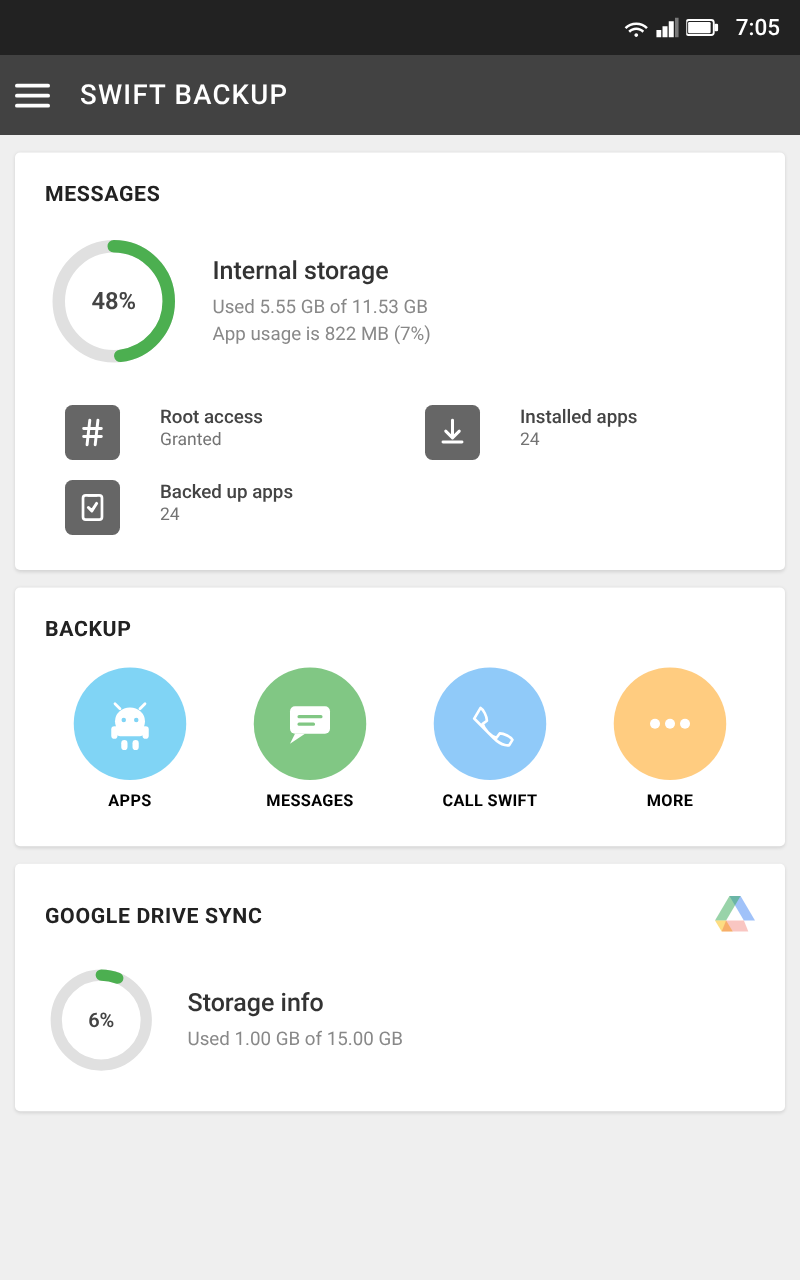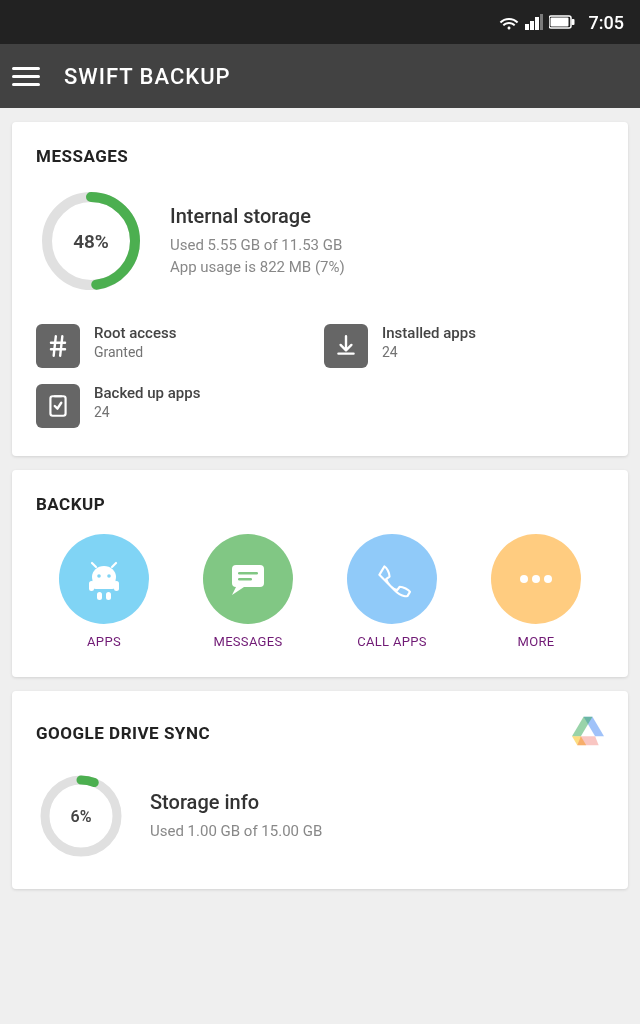--- a/index.html
+++ b/index.html
@@ -123,21 +123,22 @@
 
     
     .stats-grid {
       display: grid;
       grid-template-columns: 1fr 1fr;
       gap: 16px 8px;
     }
     .stat-item {
       display: flex;
       align-items: flex-start;
-      gap: 14px;
+      gap: 32px;
+      margin-left: 16px;
     }
     .stat-icon {
       width: 44px;
       height: 44px;
       background: #666;
       border-radius: 6px;
       display: flex;
       align-items: center;
       justify-content: center;
       flex-shrink: 0;
@@ -180,22 +181,22 @@
       align-items: center;
       justify-content: center;
     }
     .backup-circle svg {
       width: 44px;
       height: 44px;
       fill: white;
     }
     .backup-label {
       font-size: 13px;
-      font-weight: 400;
-      color: #701a75;
+      font-weight: 700;
+      color: #000000;
       letter-spacing: 0.3px;
     }
 
     
     .gdrive-header {
       display: flex;
       align-items: center;
       justify-content: space-between;
       margin-bottom: 20px;
     }
@@ -364,21 +365,21 @@
       </div>
       <span class="backup-label">MESSAGES</span>
     </div>
 
     <div class="backup-item">
       <div class="backup-circle" style="background:#90caf9;">
         <svg viewBox="0 0 44 44">
           <path d="M14 8c0 0 2 1 4 5s2 7 2 7l-4 3s1 4 5 8 8 5 8 5l3-4s3 0 7 2 5 4 5 4l-3 5c0 0-6 2-15-7S8 18 8 18z" fill="none" stroke="white" stroke-width="2.5" stroke-linecap="round" stroke-linejoin="round" transform="scale(0.85) translate(3,3)"></path>
         </svg>
       </div>
-      <span class="backup-label">CALL APPS</span>
+      <span class="backup-label">CALL SWIFT</span>
     </div>
 
     <div class="backup-item">
       <div class="backup-circle" style="background:#ffcc80;">
         <svg viewBox="0 0 44 44">
           <circle cx="10" cy="22" r="4" fill="white"></circle>
           <circle cx="22" cy="22" r="4" fill="white"></circle>
           <circle cx="34" cy="22" r="4" fill="white"></circle>
         </svg>
       </div>

